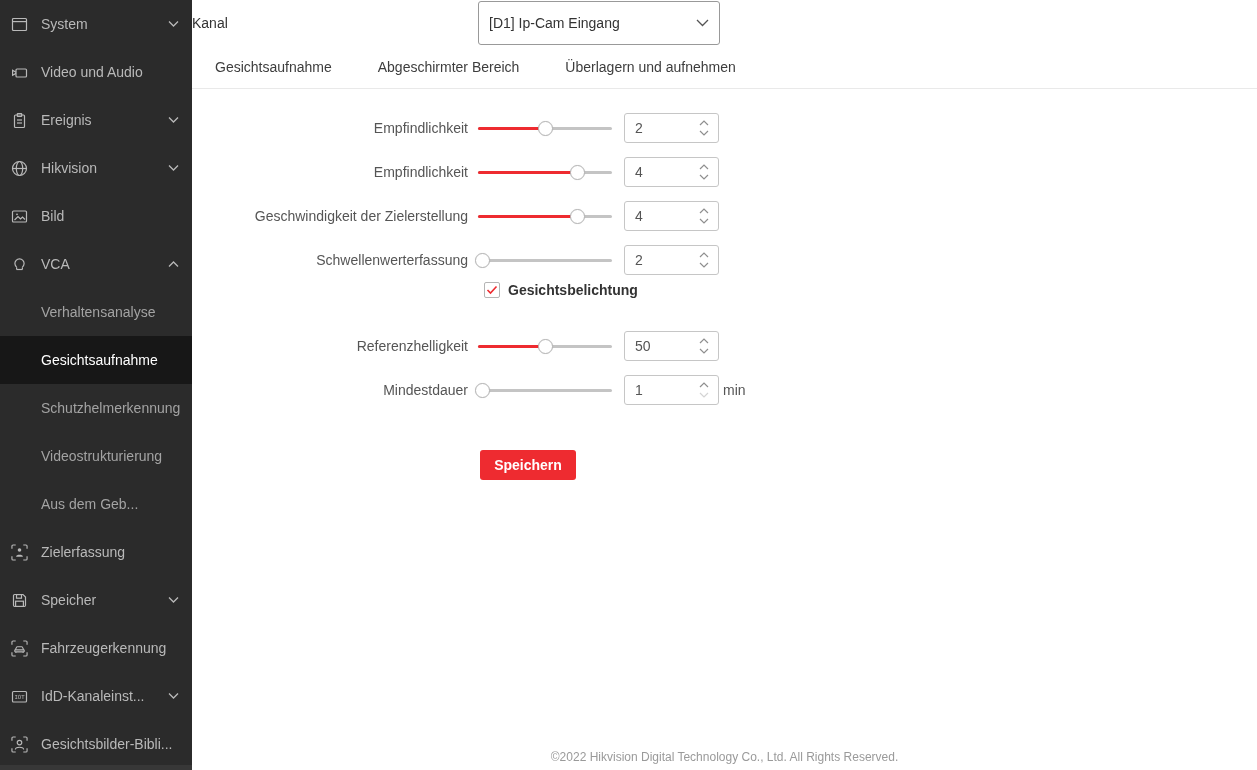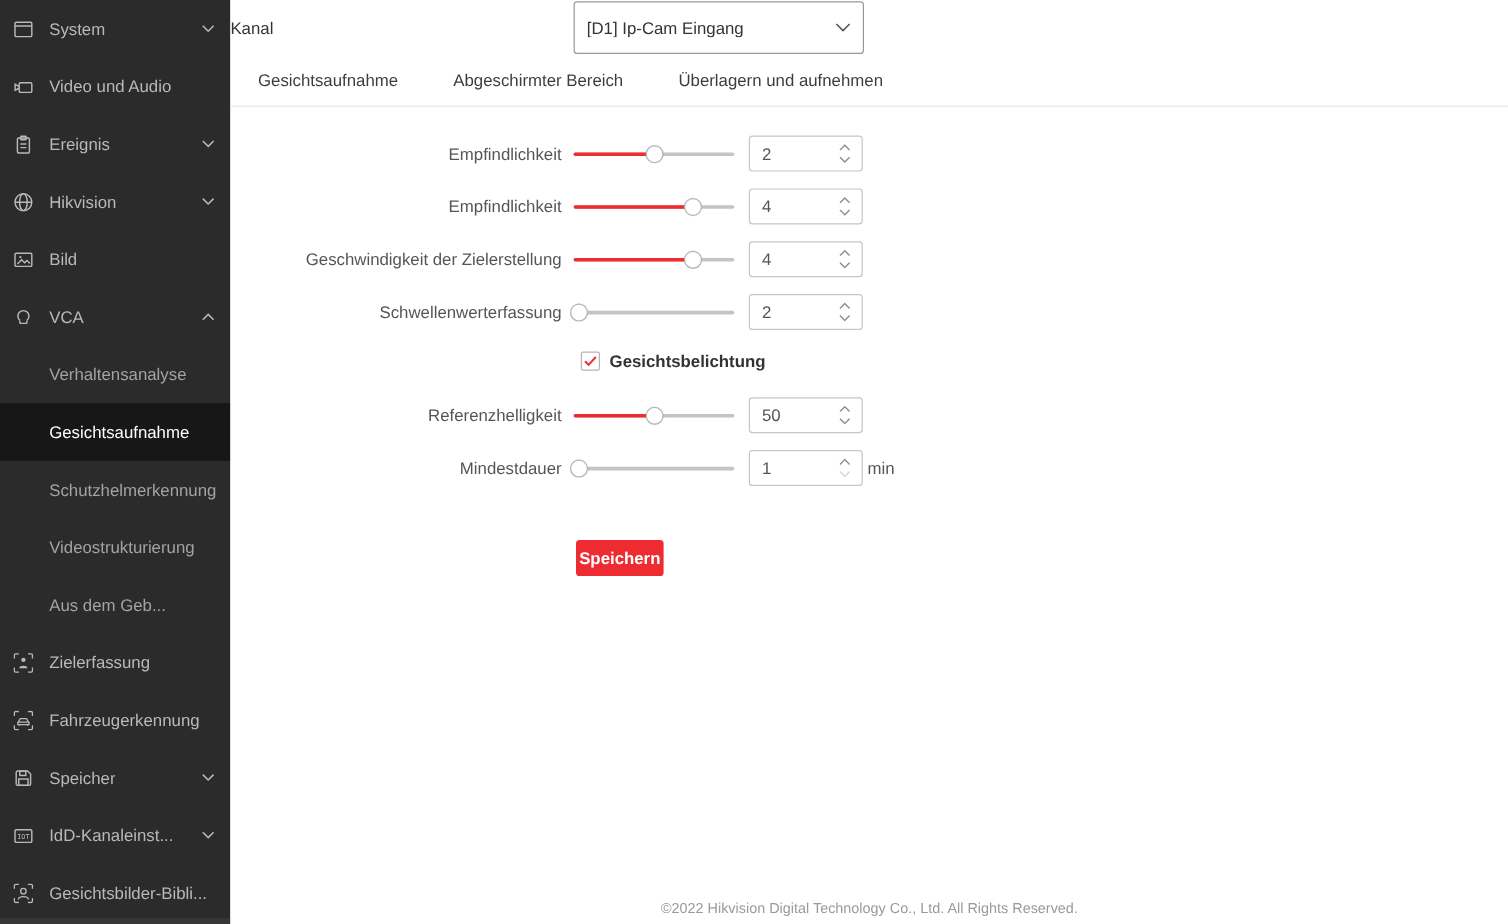--- a/index.html
+++ b/index.html
@@ -38,26 +38,26 @@
   .slider { width:134px; flex:0 0 134px; margin-left:10px; position:relative; height:16px; cursor:pointer; }
   .slider .track { position:absolute; top:6.5px; left:0; width:100%; height:3px; background:#c4c4c4; border-radius:2px; }
   .slider .fill  { position:absolute; top:6.5px; left:0; width:var(--pct,0%); height:3px; background:var(--accent); border-radius:2px; }
   .slider .handle { position:absolute; top:0.5px; left:calc(var(--pct,0%) - 7.5px); width:15px; height:15px; background:#fff; border:1px solid #b5b5b5; border-radius:50%; box-shadow:0 0 1px rgba(0,0,0,.15); }
   .num-input { margin-left:12px; width:95px; height:30px; border:1px solid #c6c6c6; border-radius:3px; display:flex; align-items:center; background:#fff; }
   .num-val { flex:1; padding-left:10px; font-size:14px; color:#555; }
   .spin { display:flex; flex-direction:column; gap:4px; padding-right:9px; }
   .spin svg { display:block; cursor:pointer; }
   .unit { margin-left:4px; font-size:14px; color:#555; }
 
-  .chk-row { height:38px; margin-left:292px; display:flex; align-items:center; }
+  .chk-row { height:38px; margin-left:292px; display:flex; }
   .checkbox { width:16px; height:16px; border:1px solid #b5b5b5; border-radius:2px; background:#fff; display:flex; align-items:center; justify-content:center; cursor:pointer; }
   .chk-label { margin-left:8px; font-size:14px; font-weight:bold; color:#333; }
   .row-gap4 { margin-top:4px; }
 
-  .save-btn { margin-top:38px; margin-left:288px; width:73px; height:30px; background:var(--accent); color:#fff; border:none; border-radius:3px; font-size:14px; font-weight:bold; font-family:inherit; cursor:pointer; display:block; }
+  .save-btn { margin-top:38px; margin-left:288px; width:96px; height:30px; background:var(--accent); color:#fff; border:none; border-radius:3px; font-size:14px; font-weight:bold; font-family:inherit; cursor:pointer; display:block; }
 
   .footer { position:absolute; bottom:6px; left:0; width:100%; text-align:center; font-size:12px; color:#9a9a9a; }
 </style>
 </head>
 <body>
 
 <div class="page">
 
   <nav class="sidebar">
 
@@ -169,49 +169,49 @@
 
     <div class="s-item">
       <span class="s-icon">
         <svg width="17" height="17" viewBox="0 0 18 18" fill="none" stroke="currentColor" stroke-width="1.2">
             <path d="M1 5 V2.2 A1.2 1.2 0 0 1 2.2 1 H5 M13 1 h2.8 A1.2 1.2 0 0 1 17 2.2 V5 M17 13 v2.8 A1.2 1.2 0 0 1 15.8 17 H13 M5 17 H2.2 A1.2 1.2 0 0 1 1 15.8 V13"></path>
             <circle cx="9" cy="6.3" r="1.9" fill="currentColor" stroke="none"></circle>
             <path d="M5.4 13.6 c0-2.8 7.2-2.8 7.2 0 z" fill="currentColor" stroke="none"></path>
           </svg>
       </span>
       <span class="s-label">Zielerfassung</span>
+    </div>
+
+    <div class="s-item">
+      <span class="s-icon">
+        <svg width="17" height="17" viewBox="0 0 17 17" fill="none" stroke="currentColor" stroke-width="1.2">
+            <path d="M2.5 3.7 a1.2 1.2 0 0 1 1.2-1.2 h8.3 l2.5 2.5 v8.3 a1.2 1.2 0 0 1 -1.2 1.2 H3.7 a1.2 1.2 0 0 1 -1.2-1.2 z"></path>
+            <rect x="5.5" y="2.6" width="5" height="3.6"></rect>
+            <rect x="4.6" y="9.2" width="7.8" height="5.2"></rect>
+          </svg>
+      </span>
+      <span class="s-label">Speicher</span>
+      <span class="s-chev">
+          <svg width="11" height="7" viewBox="0 0 11 7" fill="none" stroke="currentColor" stroke-width="1.3">
+            <polyline points="1,1 5.5,5.5 10,1"></polyline>
+          </svg>
+        </span>
     </div>
 
     <div class="s-item">
       <span class="s-icon">
         <svg width="17" height="17" viewBox="0 0 18 18" fill="none" stroke="currentColor" stroke-width="1.2">
             <path d="M1 5 V2.2 A1.2 1.2 0 0 1 2.2 1 H5 M13 1 h2.8 A1.2 1.2 0 0 1 17 2.2 V5 M17 13 v2.8 A1.2 1.2 0 0 1 15.8 17 H13 M5 17 H2.2 A1.2 1.2 0 0 1 1 15.8 V13"></path>
             <path d="M4.6 10.4 l1.2-2.6 a1 1 0 0 1 .9-.6 h4.6 a1 1 0 0 1 .9.6 l1.2 2.6"></path>
             <rect x="4" y="10.4" width="10" height="2.2" rx="0.6"></rect>
             <line x1="5.2" y1="12.6" x2="5.2" y2="13.6"></line>
             <line x1="12.8" y1="12.6" x2="12.8" y2="13.6"></line>
           </svg>
       </span>
       <span class="s-label">Fahrzeugerkennung</span>
-    </div>
-
-    <div class="s-item">
-      <span class="s-icon">
-        <svg width="17" height="17" viewBox="0 0 17 17" fill="none" stroke="currentColor" stroke-width="1.2">
-            <path d="M2.5 3.7 a1.2 1.2 0 0 1 1.2-1.2 h8.3 l2.5 2.5 v8.3 a1.2 1.2 0 0 1 -1.2 1.2 H3.7 a1.2 1.2 0 0 1 -1.2-1.2 z"></path>
-            <rect x="5.5" y="2.6" width="5" height="3.6"></rect>
-            <rect x="4.6" y="9.2" width="7.8" height="5.2"></rect>
-          </svg>
-      </span>
-      <span class="s-label">Speicher</span>
-      <span class="s-chev">
-          <svg width="11" height="7" viewBox="0 0 11 7" fill="none" stroke="currentColor" stroke-width="1.3">
-            <polyline points="1,1 5.5,5.5 10,1"></polyline>
-          </svg>
-        </span>
     </div>
 
     <div class="s-item">
       <span class="s-icon">
         <svg width="17" height="17" viewBox="0 0 17 17" fill="none" stroke="currentColor" stroke-width="1.2">
             <rect x="1.5" y="3.5" width="14" height="10.5" rx="1"></rect>
             <text x="8.5" y="10.8" text-anchor="middle" font-size="5.6" font-family="'DejaVu Sans Mono',monospace" fill="currentColor" stroke="none">IOT</text>
           </svg>
       </span>
       <span class="s-label">IdD-Kanaleinst...</span>

